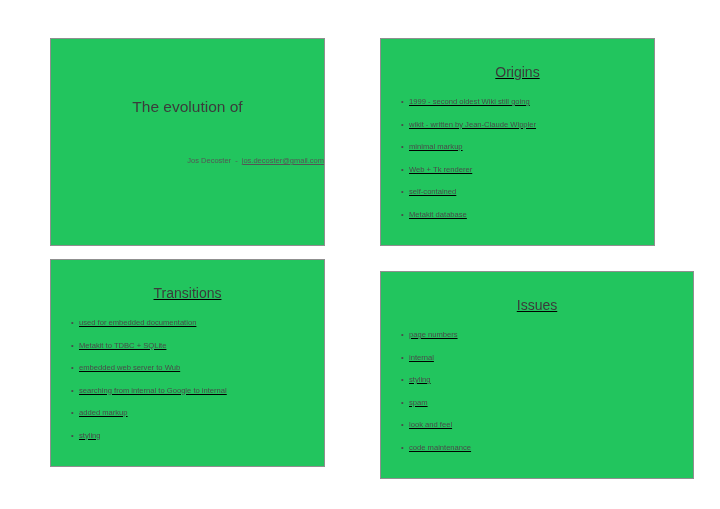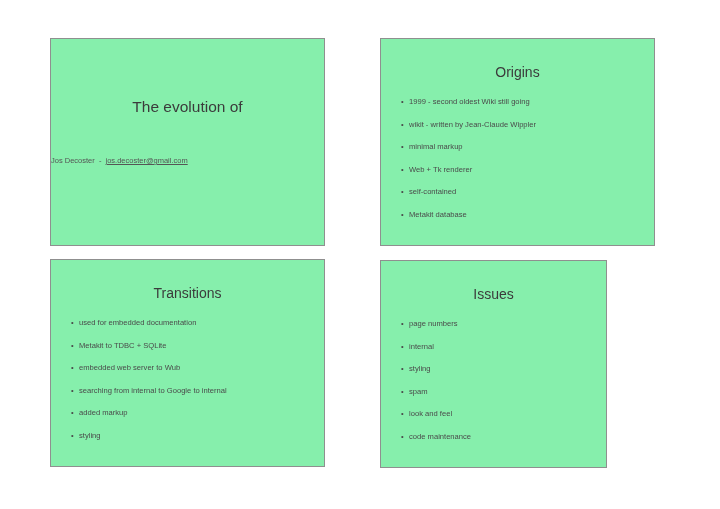--- a/index.html
+++ b/index.html
@@ -16,27 +16,28 @@
   }
   .handout {
     position: relative;
     width: 720px;
     height: 509px;
     background: #ffffff;
   }
   .slide {
     position: absolute;
     box-sizing: border-box;
-    background: #86efac;
+    background: #22c55e;
     border: 1px solid #8f8f8f;
+    text-decoration: underline;
   }
   .slide-r0c0 { left: 50px;  top: 38px;  width: 275px; height: 208px; }
   .slide-r0c1 { left: 380px; top: 38px;  width: 275px; height: 208px; }
   .slide-r1c0 { left: 50px;  top: 259px; width: 275px; height: 208px; }
-  .slide-r1c1 { left: 380px; top: 260px; width: 227px; height: 208px; }
+  .slide-r1c1 { left: 380px; top: 271px; width: 314px; height: 208px; }
 
   
   .title-slide-body {
     position: relative;
     width: 100%;
     height: 100%;
   }
   .deck-title {
     position: absolute;
     left: 0;
@@ -48,21 +49,21 @@
     color: #3b3b3b;
     font-weight: 400;
     margin-top: 11px;
   }
   .deck-title .line2 { display: block; }
   .authors {
     position: absolute;
     left: 0;
     right: 0;
     top: 116px;
-    text-align: left;
+    text-align: right;
   }
   .author-row {
     font-size: 7.5px;
     line-height: 11px;
     color: #555555;
     margin-bottom: 10px;
     white-space: nowrap;
   }
   .author-name { color: #555555; }
   .author-sep { color: #555555; padding: 0 2px; }

